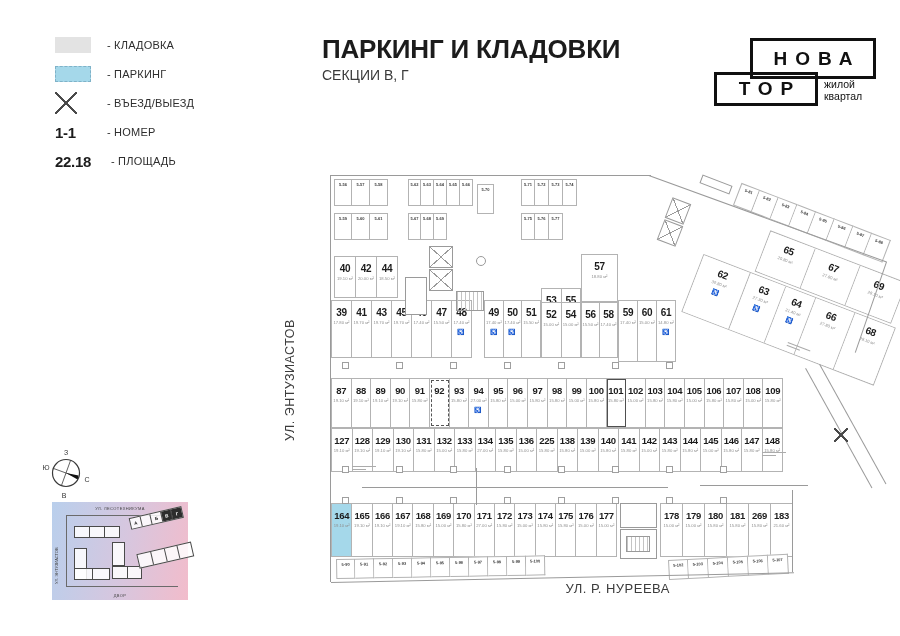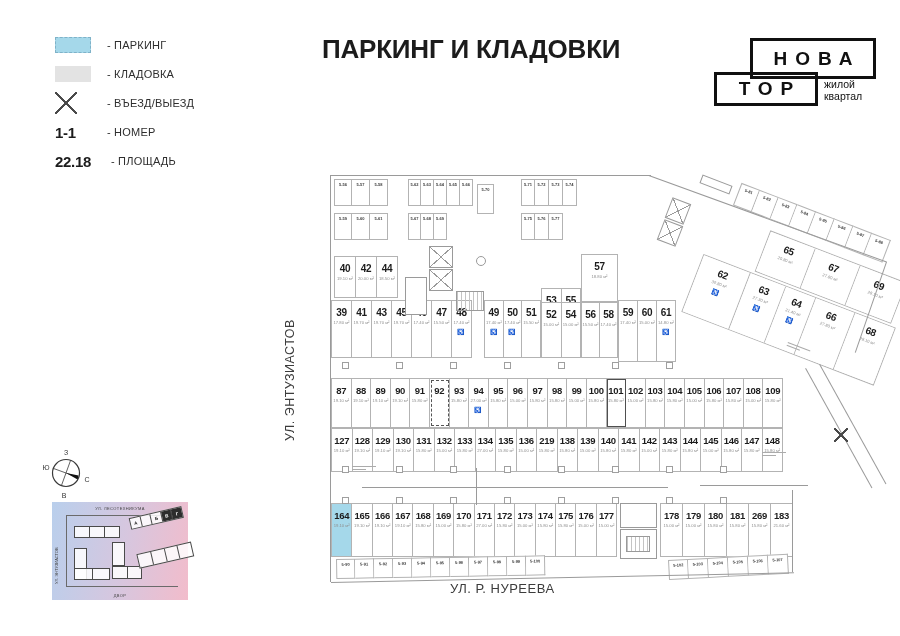--- a/index.html
+++ b/index.html
@@ -58,21 +58,21 @@
      background:repeating-linear-gradient(90deg,#c4c4c4 0 1px,transparent 1px 4px);}
   .plainbox{position:absolute;border:1px solid #9a9a9a;box-sizing:border-box;background:#fff;}
   .circ{position:absolute;border:1px solid #9a9a9a;border-radius:50%;box-sizing:border-box;background:#fff;}
   .note{position:absolute;transform-origin:0 0;}
   .note i{display:block;height:1px;background:#ababab;margin-bottom:2px;}
   .ramp-x{position:absolute;width:14px;height:14px;}
   
   .street-left{position:absolute;left:283px;top:316px;height:128px;writing-mode:vertical-rl;
      transform:rotate(180deg);font-size:12.5px;color:#3c3c3c;letter-spacing:0.5px;
      display:flex;align-items:center;justify-content:center;}
-  .street-bottom{position:absolute;left:450px;top:581px;width:220px;text-align:left;
+  .street-bottom{position:absolute;left:450px;top:581px;width:220px;text-align:right;
      font-size:13px;color:#3c3c3c;letter-spacing:0.5px;}
   
   .compass{position:absolute;left:42px;top:446px;}
   
   .minimap{position:absolute;left:52px;top:502px;width:136px;height:98px;
      background:linear-gradient(100deg,#b9cfec 0%,#d8c6de 55%,#f2bccb 100%);}
   .mm-street-top{position:absolute;left:0;top:4px;width:100%;text-align:center;font-size:4px;color:#444;letter-spacing:0.4px;}
   .mm-street-left{position:absolute;left:2px;top:20px;height:62px;writing-mode:vertical-rl;transform:rotate(180deg);
      font-size:4px;color:#444;display:flex;align-items:center;}
   .mm-street-bottom{position:absolute;left:0;bottom:2px;width:100%;text-align:center;font-size:4px;color:#444;letter-spacing:0.4px;}
@@ -82,29 +82,29 @@
      font-size:4.5px;font-weight:700;color:#222;}
   .mm-seg:last-child{border-right:none;}
   .mm-seg.dark{background:#2d2d2d;color:#fff;}
 </style>
 </head>
 <body>
 
 <div class="legend">
   <div class="lrow">
     <span class="lsym">
+        <span class="swatch gray"></span>
+      </span>
+    <span class="llabel">- КЛАДОВКА</span>
+  </div>
+  <div class="lrow">
+    <span class="lsym">
         <span class="swatch blue"></span>
       </span>
     <span class="llabel">- ПАРКИНГ</span>
-  </div>
-  <div class="lrow">
-    <span class="lsym">
-        <span class="swatch gray"></span>
-      </span>
-    <span class="llabel">- КЛАДОВКА</span>
   </div>
   <div class="lrow">
     <span class="lsym">
         <span class="xmark" style="width:22px;height:22px;display:inline-block;"></span>
       </span>
     <span class="llabel">- ВЪЕЗД/ВЫЕЗД</span>
   </div>
   <div class="lrow">
     <span class="lsym">
         <span class="lnum">1-1</span>
@@ -114,20 +114,21 @@
   <div class="lrow">
     <span class="lsym" style="width:50px;">
         <span class="lnum">22.18</span>
       </span>
     <span class="llabel">- ПЛОЩАДЬ</span>
   </div>
 </div>
 
 <div class="titleblock">
   <h1>ПАРКИНГ И КЛАДОВКИ</h1>
+  <div class="subline">СЕКЦИИ В, Г</div>
 </div>
 
 <div class="logo">
   <div class="lbox logo-nova">
       <span>НОВА</span>
     </div>
   <div class="lbox logo-tor">
       <span>ТОР</span>
     </div>
   <div class="logo-tag">
@@ -379,21 +380,21 @@
       </div>
       <div class="stall dense">
         <div class="num">135</div>
         <div class="area">15.80 м²</div>
       </div>
       <div class="stall dense">
         <div class="num">136</div>
         <div class="area">15.00 м²</div>
       </div>
       <div class="stall dense">
-        <div class="num">219</div>
+        <div class="num">225</div>
         <div class="area">15.80 м²</div>
       </div>
       <div class="stall dense">
         <div class="num">138</div>
         <div class="area">15.80 м²</div>
       </div>
       <div class="stall dense">
         <div class="num">139</div>
         <div class="area">15.00 м²</div>
       </div>

